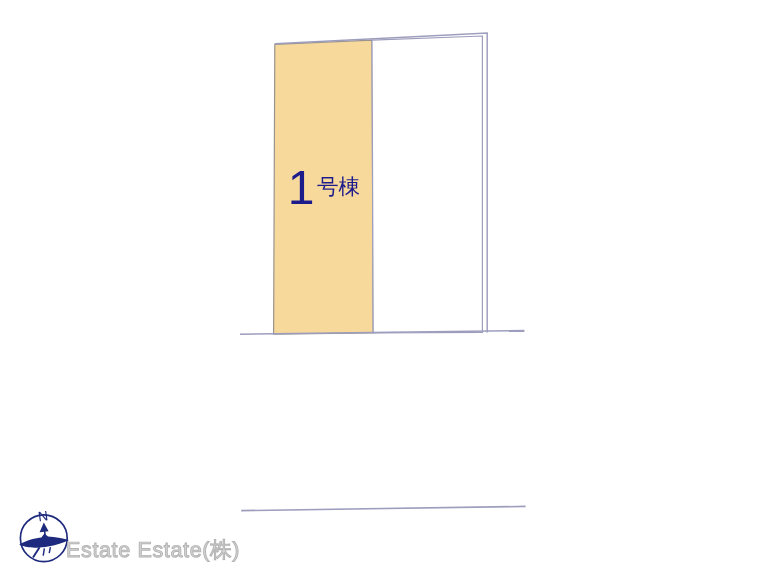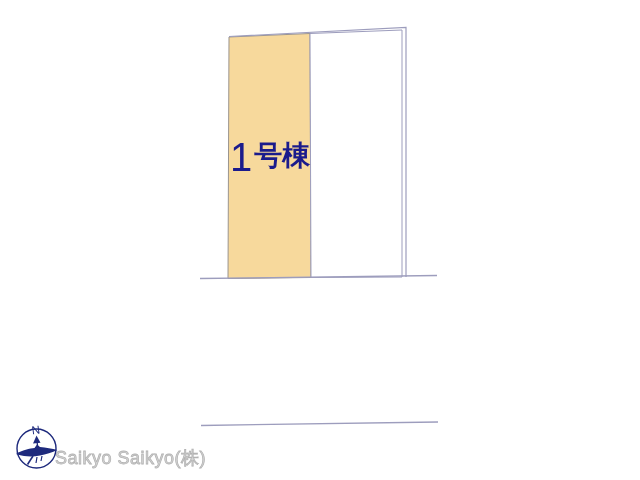--- a/index.html
+++ b/index.html
@@ -37,23 +37,23 @@
     color: #1b1b8c;
     white-space: nowrap;
     pointer-events: none;
   }
   .lot-label .num {
     font-size: 40px;
     line-height: 1;
     font-weight: 400;
   }
   .lot-label .suffix {
-    font-size: 28px;
+    font-size: 18px;
     line-height: 1;
-    font-weight: 700;
+    font-weight: 400;
     padding-bottom: 2px;
   }
   .company-credit {
     position: absolute;
     left: 55px;
     top: 449px;
     font-size: 18px;
     line-height: 1;
     color: #d6d6d6;
     -webkit-text-stroke: 0.8px #b3b3b3;
@@ -87,15 +87,15 @@
       <path d="M33,456 L27.5,464.5" stroke="#1e2a7d" stroke-width="1.6" fill="none"></path>
       <path d="M37,457 L36,463 M42,456 L41,461" stroke="#1e2a7d" stroke-width="1.2" fill="none"></path>
     </g>
   </svg>
 
   <div class="lot-label">
     <span class="num">1</span>
     <span class="suffix">号棟</span>
   </div>
 
-  <div class="company-credit">Saikyo Saikyo(株)</div>
+  <div class="company-credit">Estate Estate(株)</div>
 
 </div>
 
 </body></html>

